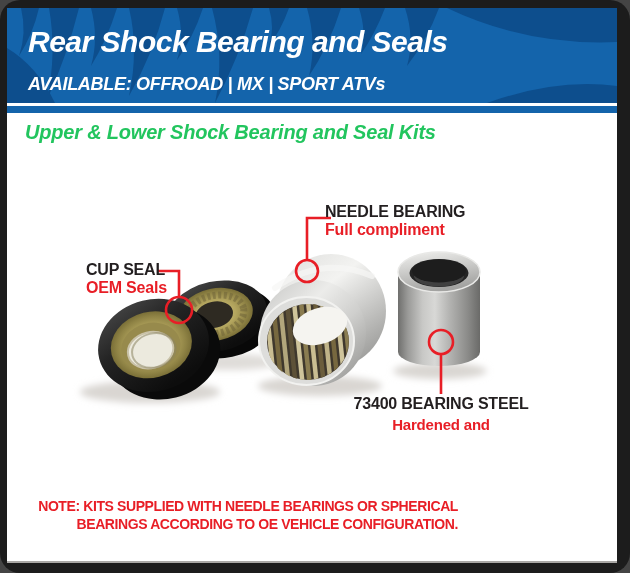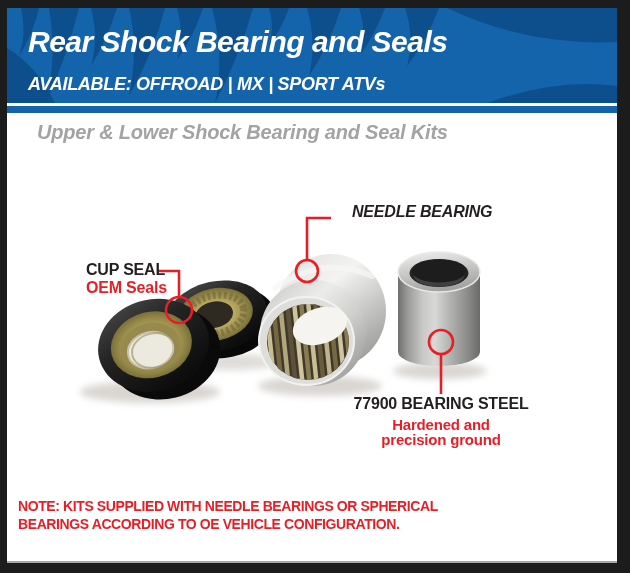--- a/index.html
+++ b/index.html
@@ -1,49 +1,50 @@
 <!DOCTYPE html>
 <html><head>
 <meta charset="utf-8">
 <style>
   html,body{margin:0;padding:0;background:#444;}
   *{box-sizing:border-box;}
   #frame{
     position:relative;width:630px;height:573px;background:#1c1c1c;overflow:hidden;
     font-family:"Liberation Sans",sans-serif;
+    border-radius:20px;
   }
   #banner{position:absolute;left:7px;top:8px;width:610px;height:95px;background:#1464ab;overflow:hidden;}
   #stripe-white{position:absolute;left:7px;top:103px;width:610px;height:3px;background:#ffffff;}
   #stripe-blue{position:absolute;left:7px;top:106px;width:610px;height:7px;background:#1464ab;}
   #content{position:absolute;left:7px;top:113px;width:610px;height:448px;background:#ffffff;}
   #bottom-gray-line{position:absolute;left:7px;top:561px;width:610px;height:2px;background:#a9a7a5;}
   .abs{position:absolute;}
   #banner-title{
     left:28px;top:25px;color:#ffffff;font-size:30px;font-weight:bold;font-style:italic;
     letter-spacing:-0.5px;white-space:nowrap;z-index:5;
   }
   #banner-availability{
     left:28px;top:64px;color:#ffffff;font-size:18px;font-weight:bold;font-style:italic;
     letter-spacing:-0.3px;white-space:nowrap;z-index:5;margin-top:10px;
   }
   #section-heading{
-    left:37px;top:121px;color:#a3a3a3;font-size:20px;font-weight:bold;font-style:italic;
+    left:25px;top:121px;color:#22c55e;font-size:20px;font-weight:bold;font-style:italic;
     letter-spacing:-0.2px;white-space:nowrap;z-index:4;
   }
   .callout-label{z-index:6;white-space:nowrap;}
   .callout-title{font-size:16px;line-height:18px;font-weight:bold;color:#231f20;letter-spacing:-0.2px;}
   .callout-detail{font-size:16px;line-height:18px;font-weight:bold;color:#e81e26;letter-spacing:-0.2px;}
   #cup-seal-label{left:86px;top:261px;}
-  #needle-bearing-label{left:352px;top:203px;font-style:italic;}
+  #needle-bearing-label{left:325px;top:203px;}
   #bearing-steel-label{left:341px;top:395px;width:200px;text-align:center;}
   #bearing-steel-label .callout-detail{font-size:15px;line-height:14.5px;}
   #bearing-steel-label .callout-title{margin-bottom:5px;}
   #note{
     left:18px;top:497px;width:440px;color:#e81e26;font-size:14px;line-height:18px;
-    font-weight:bold;letter-spacing:-0.4px;z-index:6;
+    font-weight:bold;letter-spacing:-0.4px;z-index:6;text-align:right;
   }
   svg{display:block;}
   #photo-svg{position:absolute;left:7px;top:113px;z-index:3;}
   #banner-deco{position:absolute;left:0;top:0;z-index:1;}
 </style>
 </head>
 <body>
 
 <div id="frame">
 
@@ -188,26 +189,26 @@
     </g>
   </svg>
 
   <div class="abs callout-label" id="cup-seal-label">
     <div class="callout-title">CUP SEAL</div>
     <div class="callout-detail">OEM Seals</div>
   </div>
 
   <div class="abs callout-label" id="needle-bearing-label">
     <div class="callout-title">NEEDLE BEARING</div>
+    <div class="callout-detail">Full compliment</div>
   </div>
 
   <div class="abs callout-label" id="bearing-steel-label">
-    <div class="callout-title">77900 BEARING STEEL</div>
+    <div class="callout-title">73400 BEARING STEEL</div>
     <div class="callout-detail">Hardened and</div>
-    <div class="callout-detail">precision ground</div>
   </div>
 
   <div class="abs" id="note">
     <div>NOTE: KITS SUPPLIED WITH NEEDLE BEARINGS OR SPHERICAL</div>
     <div>BEARINGS ACCORDING TO OE VEHICLE CONFIGURATION.</div>
   </div>
 
   <div id="bottom-gray-line"></div>
 </div>
 

